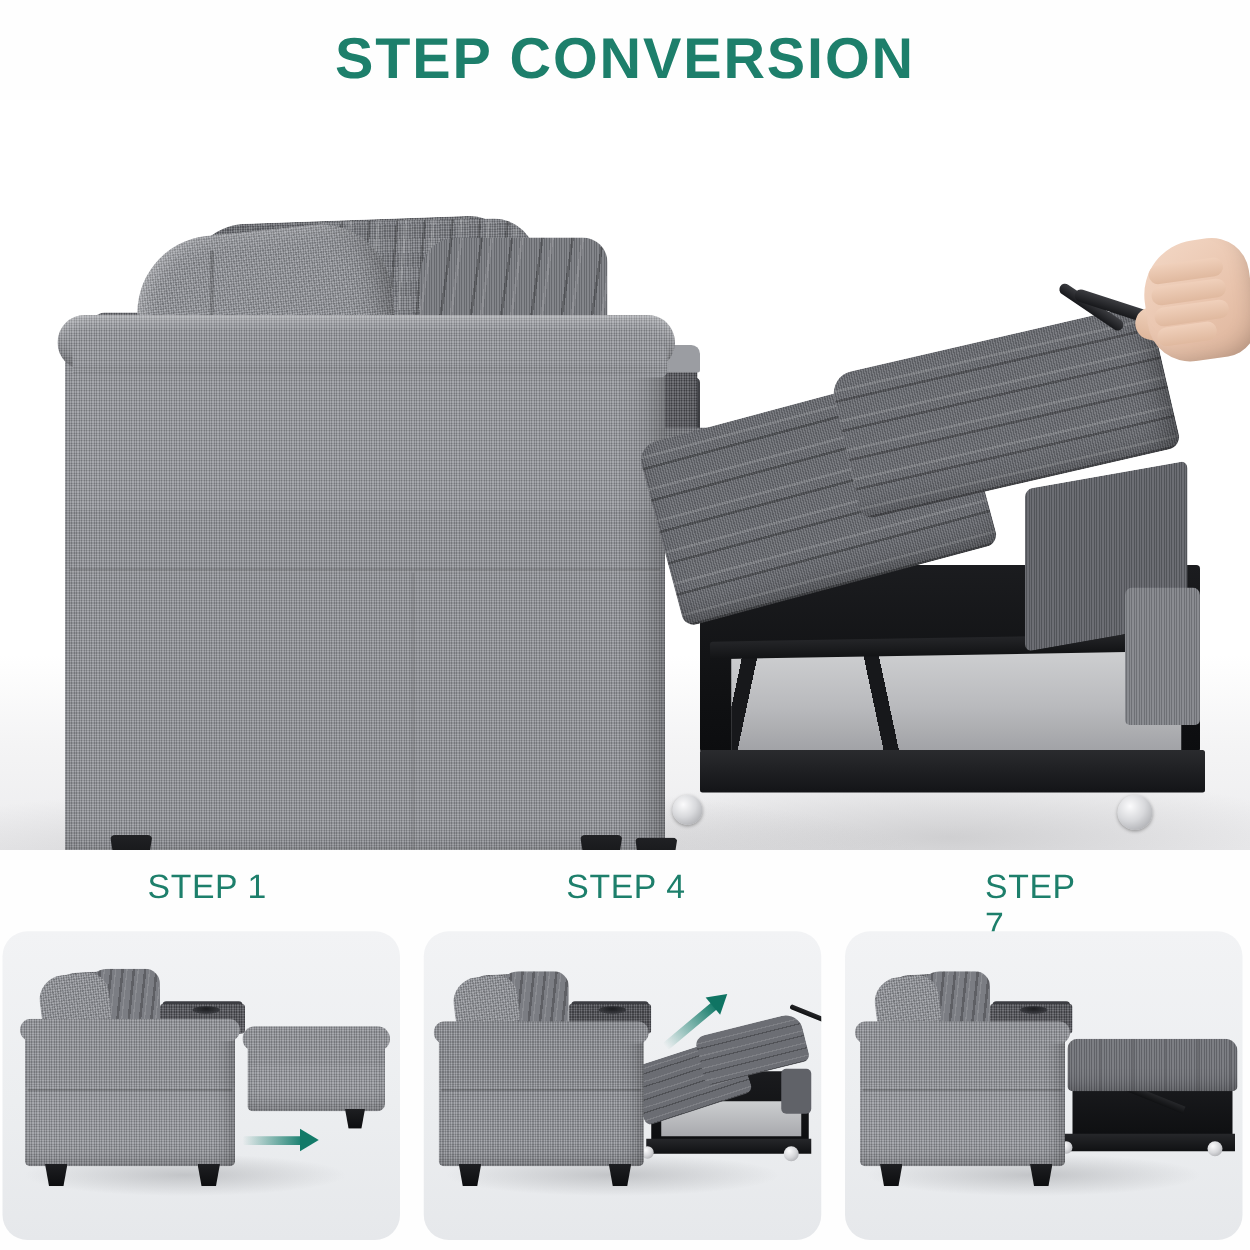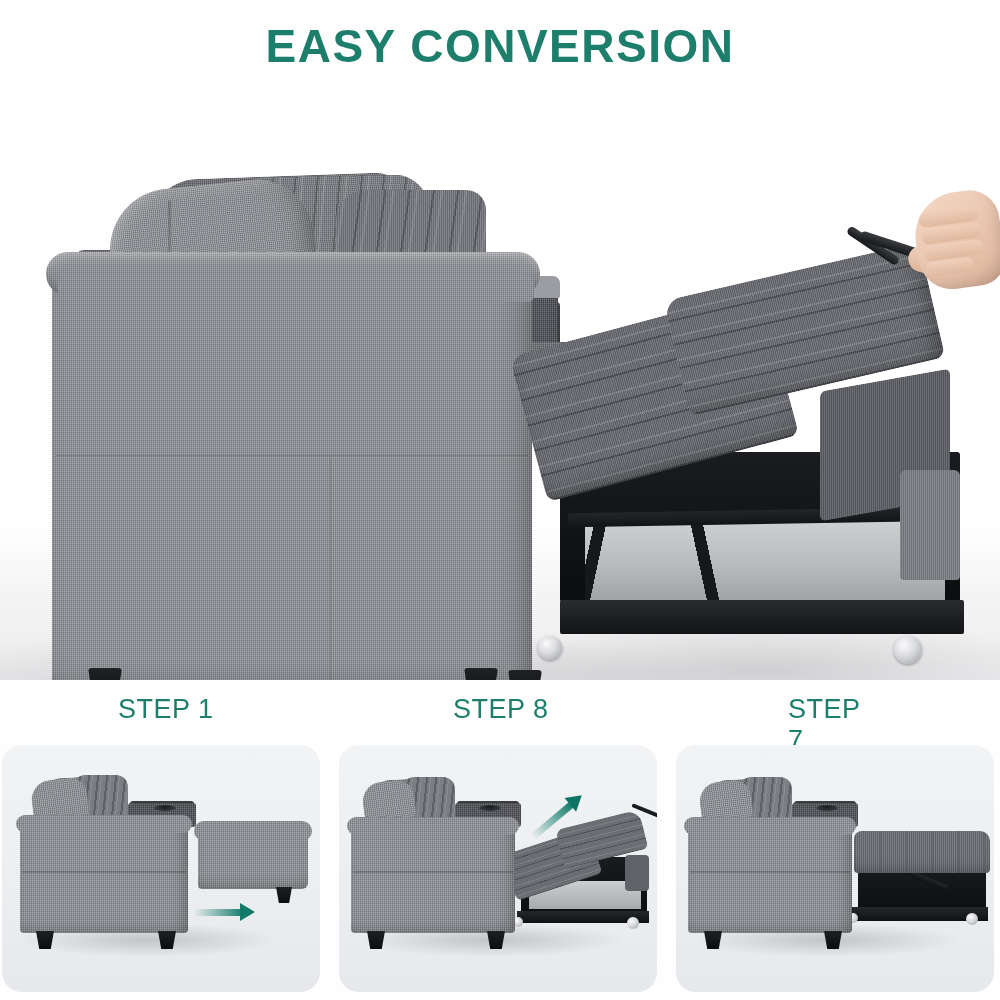--- a/index.html
+++ b/index.html
@@ -286,21 +286,21 @@
 
   .m-shadow{position:absolute;border-radius:50%;
     background:radial-gradient(ellipse at 50% 50%, rgba(120,122,126,.34) 0%, rgba(120,122,126,0) 70%);}
 </style>
 </head>
 <body>
 
 <div class="page">
 
   <div class="title-wrap">
-    <div class="title">EASY CONVERSION</div>
+    <div class="title">STEP CONVERSION</div>
   </div>
 
   <div class="hero">
 
     <div class="h-innerarm fab-d"></div>
 
     <div class="h-back fab-d"></div>
     <div class="h-back2"></div>
     <div class="h-back3"></div>
     <div class="h-pillow fab">
@@ -342,21 +342,21 @@
 
     <div class="h-wheel w1"></div>
     <div class="h-wheel w2"></div>
     <div class="h-foot f1"></div>
     <div class="h-foot f2"></div>
     <div class="h-foot f3"></div>
   </div>
 
   <div class="steps-labels">
     <div class="step-label s1">STEP 1</div>
-    <div class="step-label s2">STEP 8</div>
+    <div class="step-label s2">STEP 4</div>
     <div class="step-label s3">STEP 7</div>
   </div>
 
   <div class="panels">
 
     <div class="panel p1">
       <div class="inner">
         <div class="m-shadow" style="left:16px;top:178px;width:260px;height:34px;"></div>
 
         <div class="m-back fab-d" style="left:42px;top:32px;width:78px;height:50px;border-radius:18px 16px 4px 4px;transform:rotate(-3deg);"></div>

